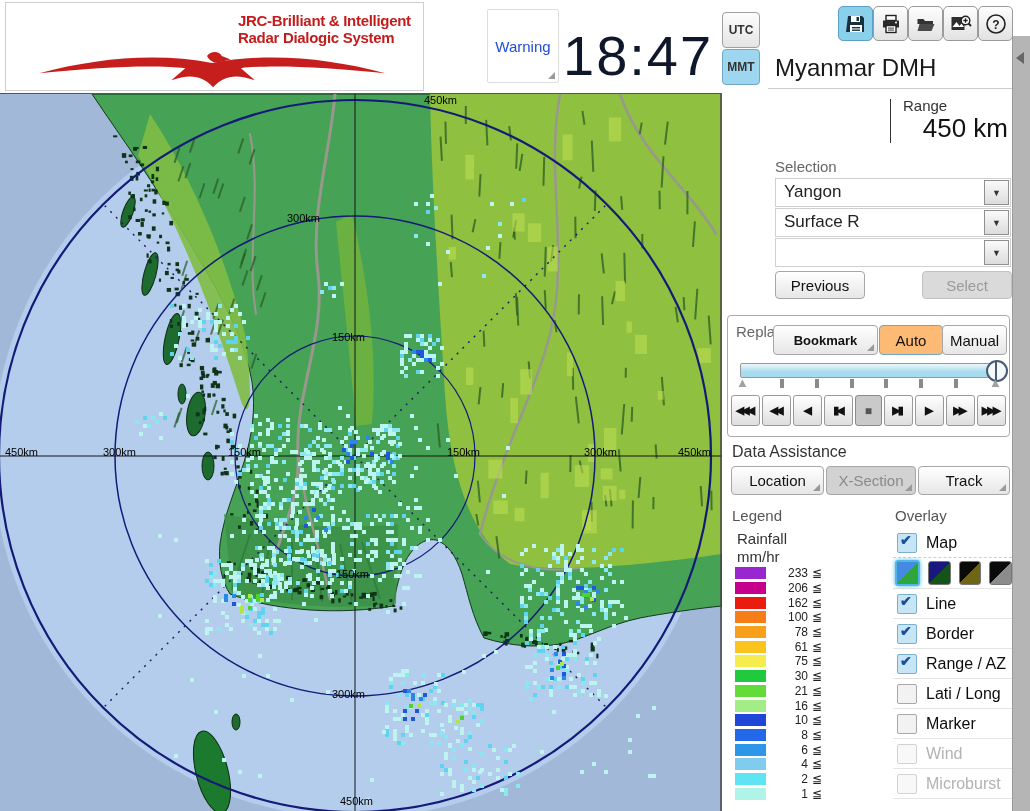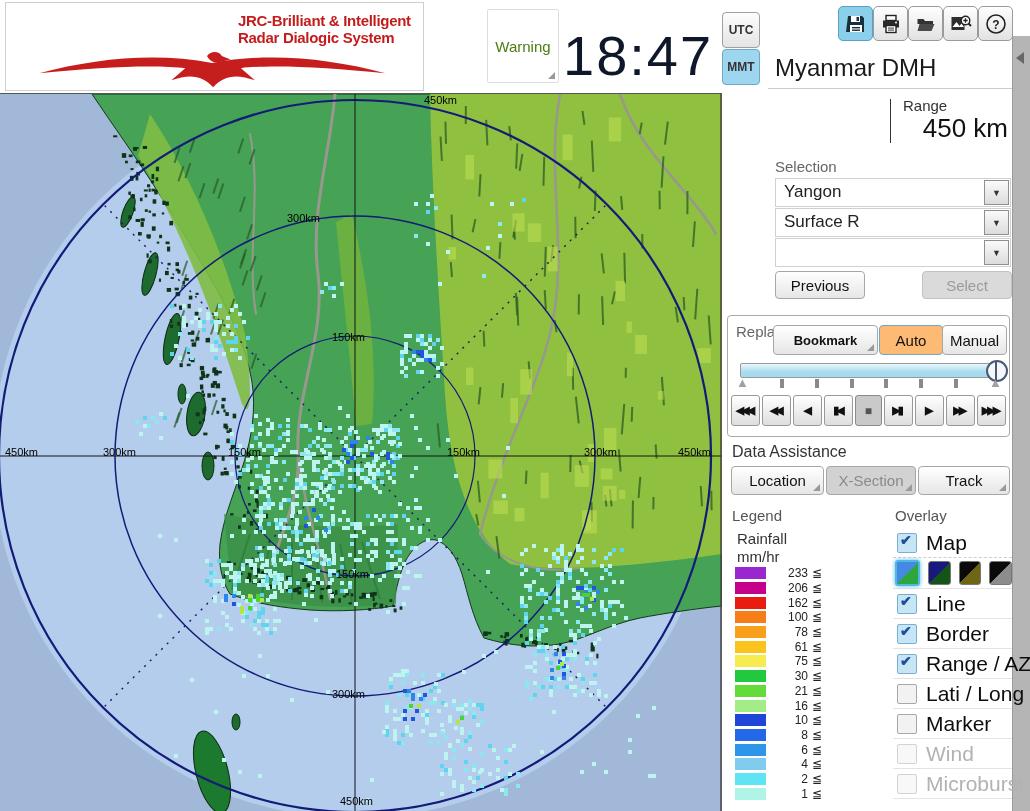--- a/index.html
+++ b/index.html
@@ -7,21 +7,21 @@
        font-family:"Liberation Sans",sans-serif;color:#222;}
   
   #header{position:absolute;left:0;top:0;width:1030px;height:93px;background:#fff;border-bottom:1px solid #b8b8b8;}
   #logo-box{position:absolute;left:5px;top:2px;width:417px;height:87px;background:#fff;border:1px solid #cfcfcf;}
   #logo-title{position:absolute;left:14px;top:0px;font-family:"Liberation Serif",serif;font-weight:bold;
               font-size:46px;letter-spacing:1px;color:#141414;}
   #logo-tag{position:absolute;left:232px;top:9px;color:#c41c1c;font-weight:bold;font-size:15px;
             line-height:17px;letter-spacing:-0.3px;white-space:nowrap;}
   #eagle{position:absolute;left:8px;top:46px;}
   #warning-btn{position:absolute;left:487px;top:9px;width:70px;height:72px;background:#fff;border:1px solid #ddd;
-               border-radius:2px;color:#4d7c0f;font-size:15px;display:flex;align-items:center;justify-content:center;}
+               border-radius:2px;color:#1d4ed8;font-size:15px;display:flex;align-items:center;justify-content:center;}
   .corner:after{content:"";position:absolute;right:3px;bottom:3px;width:0;height:0;
                 border-left:7px solid transparent;border-bottom:7px solid #999;}
   #clock-time{position:absolute;left:563px;top:2px;font-size:56px;color:#0f172a;letter-spacing:2px;margin-top:21px;}
   #clock-date{position:absolute;left:563px;top:54px;font-size:27px;color:#333;}
   .tzbtn{position:absolute;left:722px;width:36px;height:34px;border:1px solid #a0a0a0;border-radius:4px;
          font-size:12px;font-weight:bold;color:#333;display:flex;align-items:center;justify-content:center;
          background:linear-gradient(#fdfdfd,#e4e4e4);}
   #tz-utc{top:12px;}
   #tz-mmt{top:49px;background:#9ed6f0;border-color:#6fa8c8;}
   .toolbtn{position:absolute;top:6px;width:33px;height:33px;border:1px solid #9a9a9a;border-radius:5px;
@@ -94,21 +94,21 @@
   #overlay-label{position:absolute;left:895px;top:507px;font-size:15px;color:#555;}
   #overlay-list{position:absolute;left:893px;top:528px;width:119px;}
   .ovrow{height:29px;display:flex;align-items:center;border-bottom:1px solid #e4e4e4;}
   .ovrow.dashed{border-bottom:1px dashed #cfcfcf;}
   .cb{width:18px;height:18px;border:1px solid #a8a8a8;border-radius:2px;background:#f2f2f2;margin-left:4px;
       position:relative;flex:none;}
   .cb.on{background:#c7e6f5;border-color:#7aafd0;}
   .cb .tick{display:none;position:absolute;left:2px;top:-2px;font-style:normal;font-size:14px;font-weight:bold;color:#1c4e9c;}
   .cb.on .tick{display:block;}
   .cb.dis{border-color:#d2d2d2;background:#f8f8f8;}
-  .ovlbl{font-size:21px;color:#0d0d0d;margin-left:9px;white-space:nowrap;}
+  .ovlbl{font-size:16px;color:#0d0d0d;margin-left:9px;white-space:nowrap;}
   .ovlbl.dis{color:#b2b2b2;}
   #mapswatches{height:30px;display:flex;align-items:center;gap:8px;border-bottom:1px solid #e4e4e4;padding-left:2px;}
   .mapsw{width:25px;height:22px;border:1px solid #777;border-radius:3px;}
   .mapsw.sel{border:2px solid #4fb8e4;box-shadow:0 0 4px #4fb8e4;}
 </style>
 </head>
 <body>
 
 <div id="header">
   <div id="logo-box">

